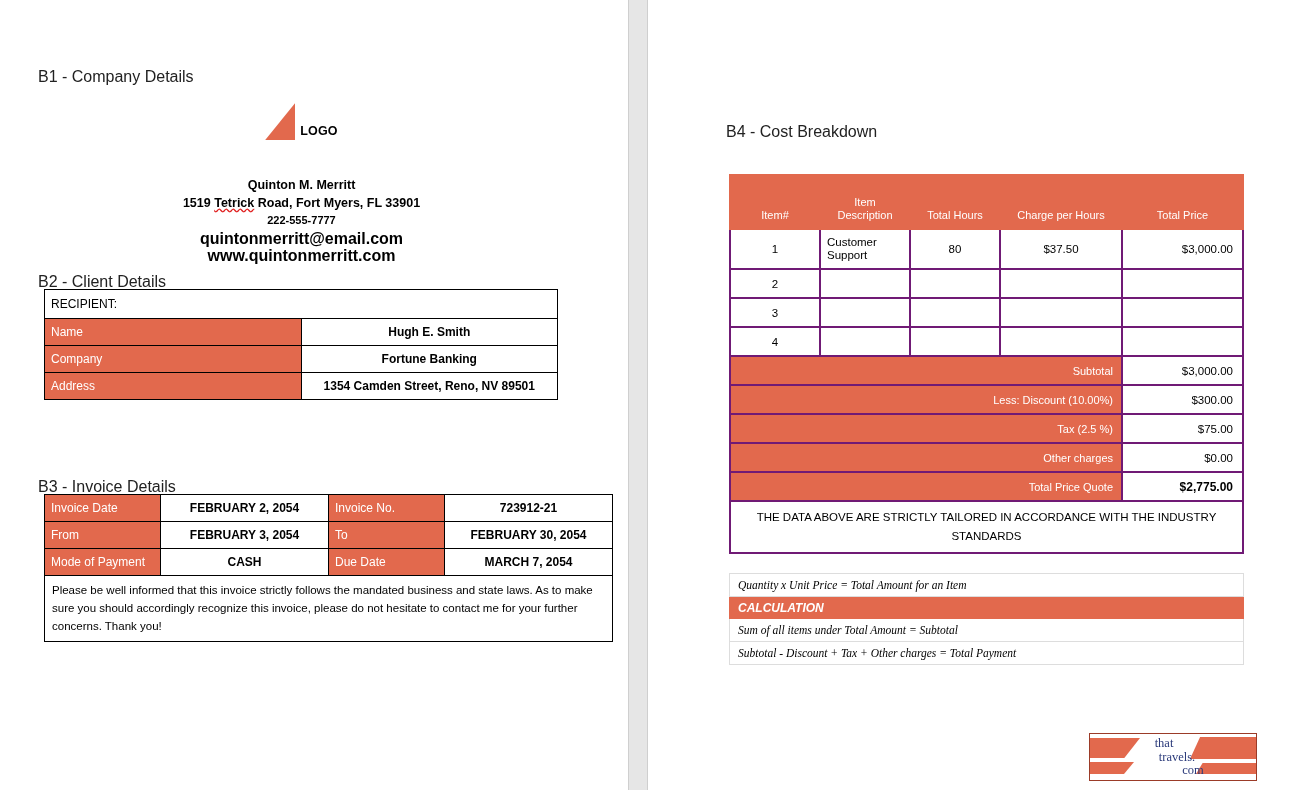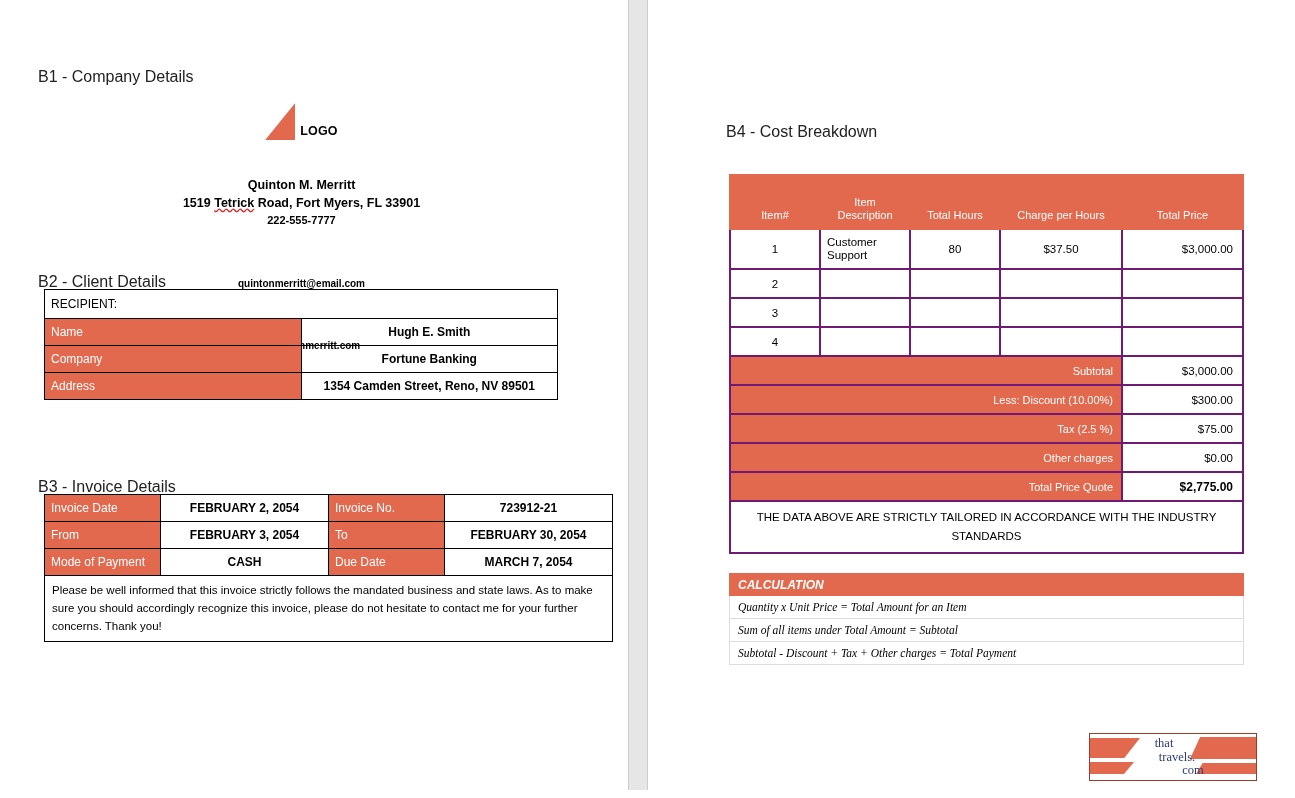--- a/index.html
+++ b/index.html
@@ -62,21 +62,21 @@
     padding-bottom: 2px;
   }
   .company-lines {
     margin-top: 12px;
     font-weight: bold;
     line-height: 17.5px;
   }
   .company-name { font-size: 12.5px; margin-top: 37px; }
   .company-addr { font-size: 12.5px; }
   .company-phone { font-size: 11px; }
-  .company-email, .company-web { font-size: 10px; margin-top: 45px; }
+  .company-email, .company-web { font-size: 16px; }
   .misspell {
     text-decoration: underline wavy #e02020;
     text-decoration-skip-ink: none;
   }
 
   
   table {
     border-collapse: collapse;
     position: absolute;
     table-layout: fixed;
@@ -380,24 +380,24 @@
   </tr>
   <tr>
     <td id="disclaimer-cell" colspan="5">THE DATA ABOVE ARE STRICTLY TAILORED IN ACCORDANCE WITH THE INDUSTRY STANDARDS</td>
   </tr>
 </tbody>
   </table>
 
 <table id="calc-table">
   <tbody>
       <tr>
+    <td>Quantity x Unit Price = Total Amount for an Item</td>
+  </tr>
+  <tr>
     <td class="calc-head">CALCULATION</td>
-  </tr>
-  <tr>
-    <td>Quantity x Unit Price = Total Amount for an Item</td>
   </tr>
   <tr>
     <td>Sum of all items under Total Amount = Subtotal</td>
   </tr>
   <tr>
     <td>Subtotal - Discount + Tax + Other charges = Total Payment</td>
   </tr>
 </tbody>
   </table>
 

